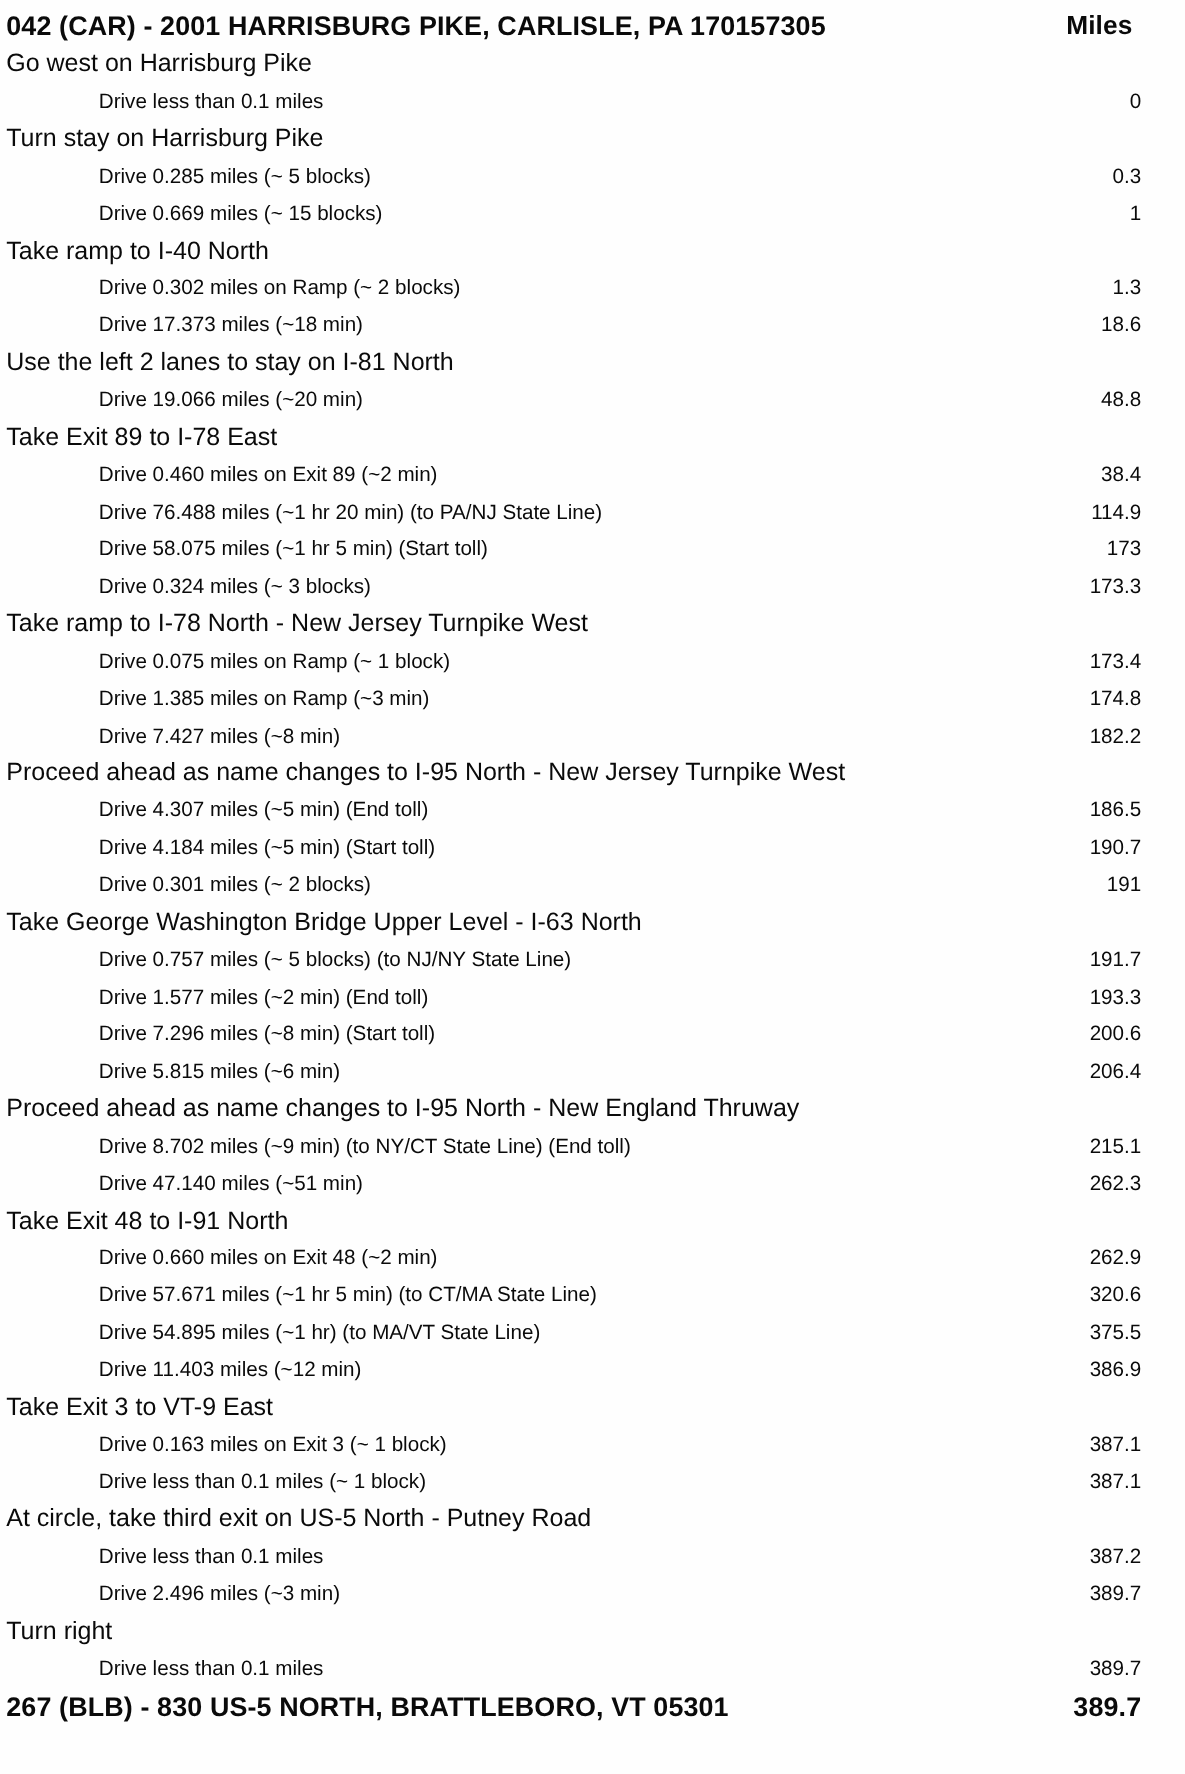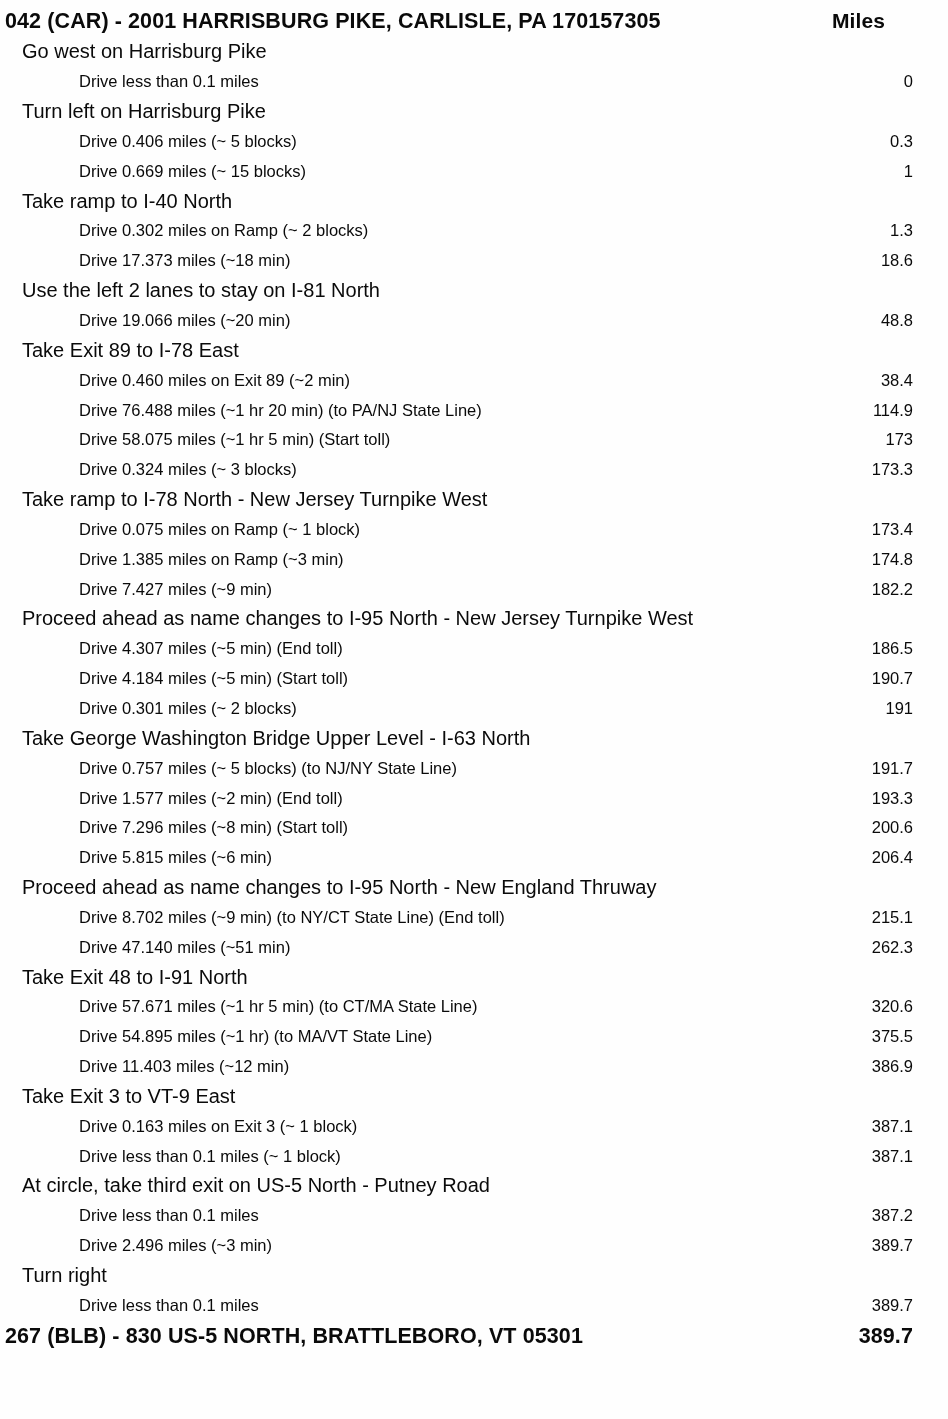--- a/index.html
+++ b/index.html
@@ -30,28 +30,27 @@
     white-space: nowrap;
   }
   .header-row, .footer-row {
     height: 32px;
     font-weight: 700;
     font-size: 21.5px;
     padding-left: 5px;
     letter-spacing: 0.1px;
   }
   .header-row .miles-label {
-    margin-right: 28px;
+    margin-right: 7px;
     font-size: 21px;
   }
   .step-row {
     height: 29.85px;
     font-size: 20px;
     padding-left: 5px;
-    margin-left: 17px;
   }
   .leg-row {
     height: 29.85px;
     font-size: 16.5px;
     padding-left: 31px;
     margin-left: 48px;
   }
   .leg-miles {
     font-size: 16.5px;
   }
@@ -71,24 +70,24 @@
 
   <div id="steps-container">
       <div class="row step-row">
         <span class="step-text">Go west on Harrisburg Pike</span>
       </div>
       <div class="row leg-row">
         <span class="leg-text">Drive less than 0.1 miles</span>
         <span class="leg-miles">0</span>
       </div>
       <div class="row step-row">
-        <span class="step-text">Turn left on Harrisburg Pike</span>
-      </div>
-      <div class="row leg-row">
-        <span class="leg-text">Drive 0.406 miles (~ 5 blocks)</span>
+        <span class="step-text">Turn stay on Harrisburg Pike</span>
+      </div>
+      <div class="row leg-row">
+        <span class="leg-text">Drive 0.285 miles (~ 5 blocks)</span>
         <span class="leg-miles">0.3</span>
       </div>
       <div class="row leg-row">
         <span class="leg-text">Drive 0.669 miles (~ 15 blocks)</span>
         <span class="leg-miles">1</span>
       </div>
       <div class="row step-row">
         <span class="step-text">Take ramp to I-40 North</span>
       </div>
       <div class="row leg-row">
@@ -130,21 +129,21 @@
       </div>
       <div class="row leg-row">
         <span class="leg-text">Drive 0.075 miles on Ramp (~ 1 block)</span>
         <span class="leg-miles">173.4</span>
       </div>
       <div class="row leg-row">
         <span class="leg-text">Drive 1.385 miles on Ramp (~3 min)</span>
         <span class="leg-miles">174.8</span>
       </div>
       <div class="row leg-row">
-        <span class="leg-text">Drive 7.427 miles (~9 min)</span>
+        <span class="leg-text">Drive 7.427 miles (~8 min)</span>
         <span class="leg-miles">182.2</span>
       </div>
       <div class="row step-row">
         <span class="step-text">Proceed ahead as name changes to I-95 North - New Jersey Turnpike West</span>
       </div>
       <div class="row leg-row">
         <span class="leg-text">Drive 4.307 miles (~5 min) (End toll)</span>
         <span class="leg-miles">186.5</span>
       </div>
       <div class="row leg-row">
@@ -180,20 +179,24 @@
       <div class="row leg-row">
         <span class="leg-text">Drive 8.702 miles (~9 min) (to NY/CT State Line) (End toll)</span>
         <span class="leg-miles">215.1</span>
       </div>
       <div class="row leg-row">
         <span class="leg-text">Drive 47.140 miles (~51 min)</span>
         <span class="leg-miles">262.3</span>
       </div>
       <div class="row step-row">
         <span class="step-text">Take Exit 48 to I-91 North</span>
+      </div>
+      <div class="row leg-row">
+        <span class="leg-text">Drive 0.660 miles on Exit 48 (~2 min)</span>
+        <span class="leg-miles">262.9</span>
       </div>
       <div class="row leg-row">
         <span class="leg-text">Drive 57.671 miles (~1 hr 5 min) (to CT/MA State Line)</span>
         <span class="leg-miles">320.6</span>
       </div>
       <div class="row leg-row">
         <span class="leg-text">Drive 54.895 miles (~1 hr) (to MA/VT State Line)</span>
         <span class="leg-miles">375.5</span>
       </div>
       <div class="row leg-row">

